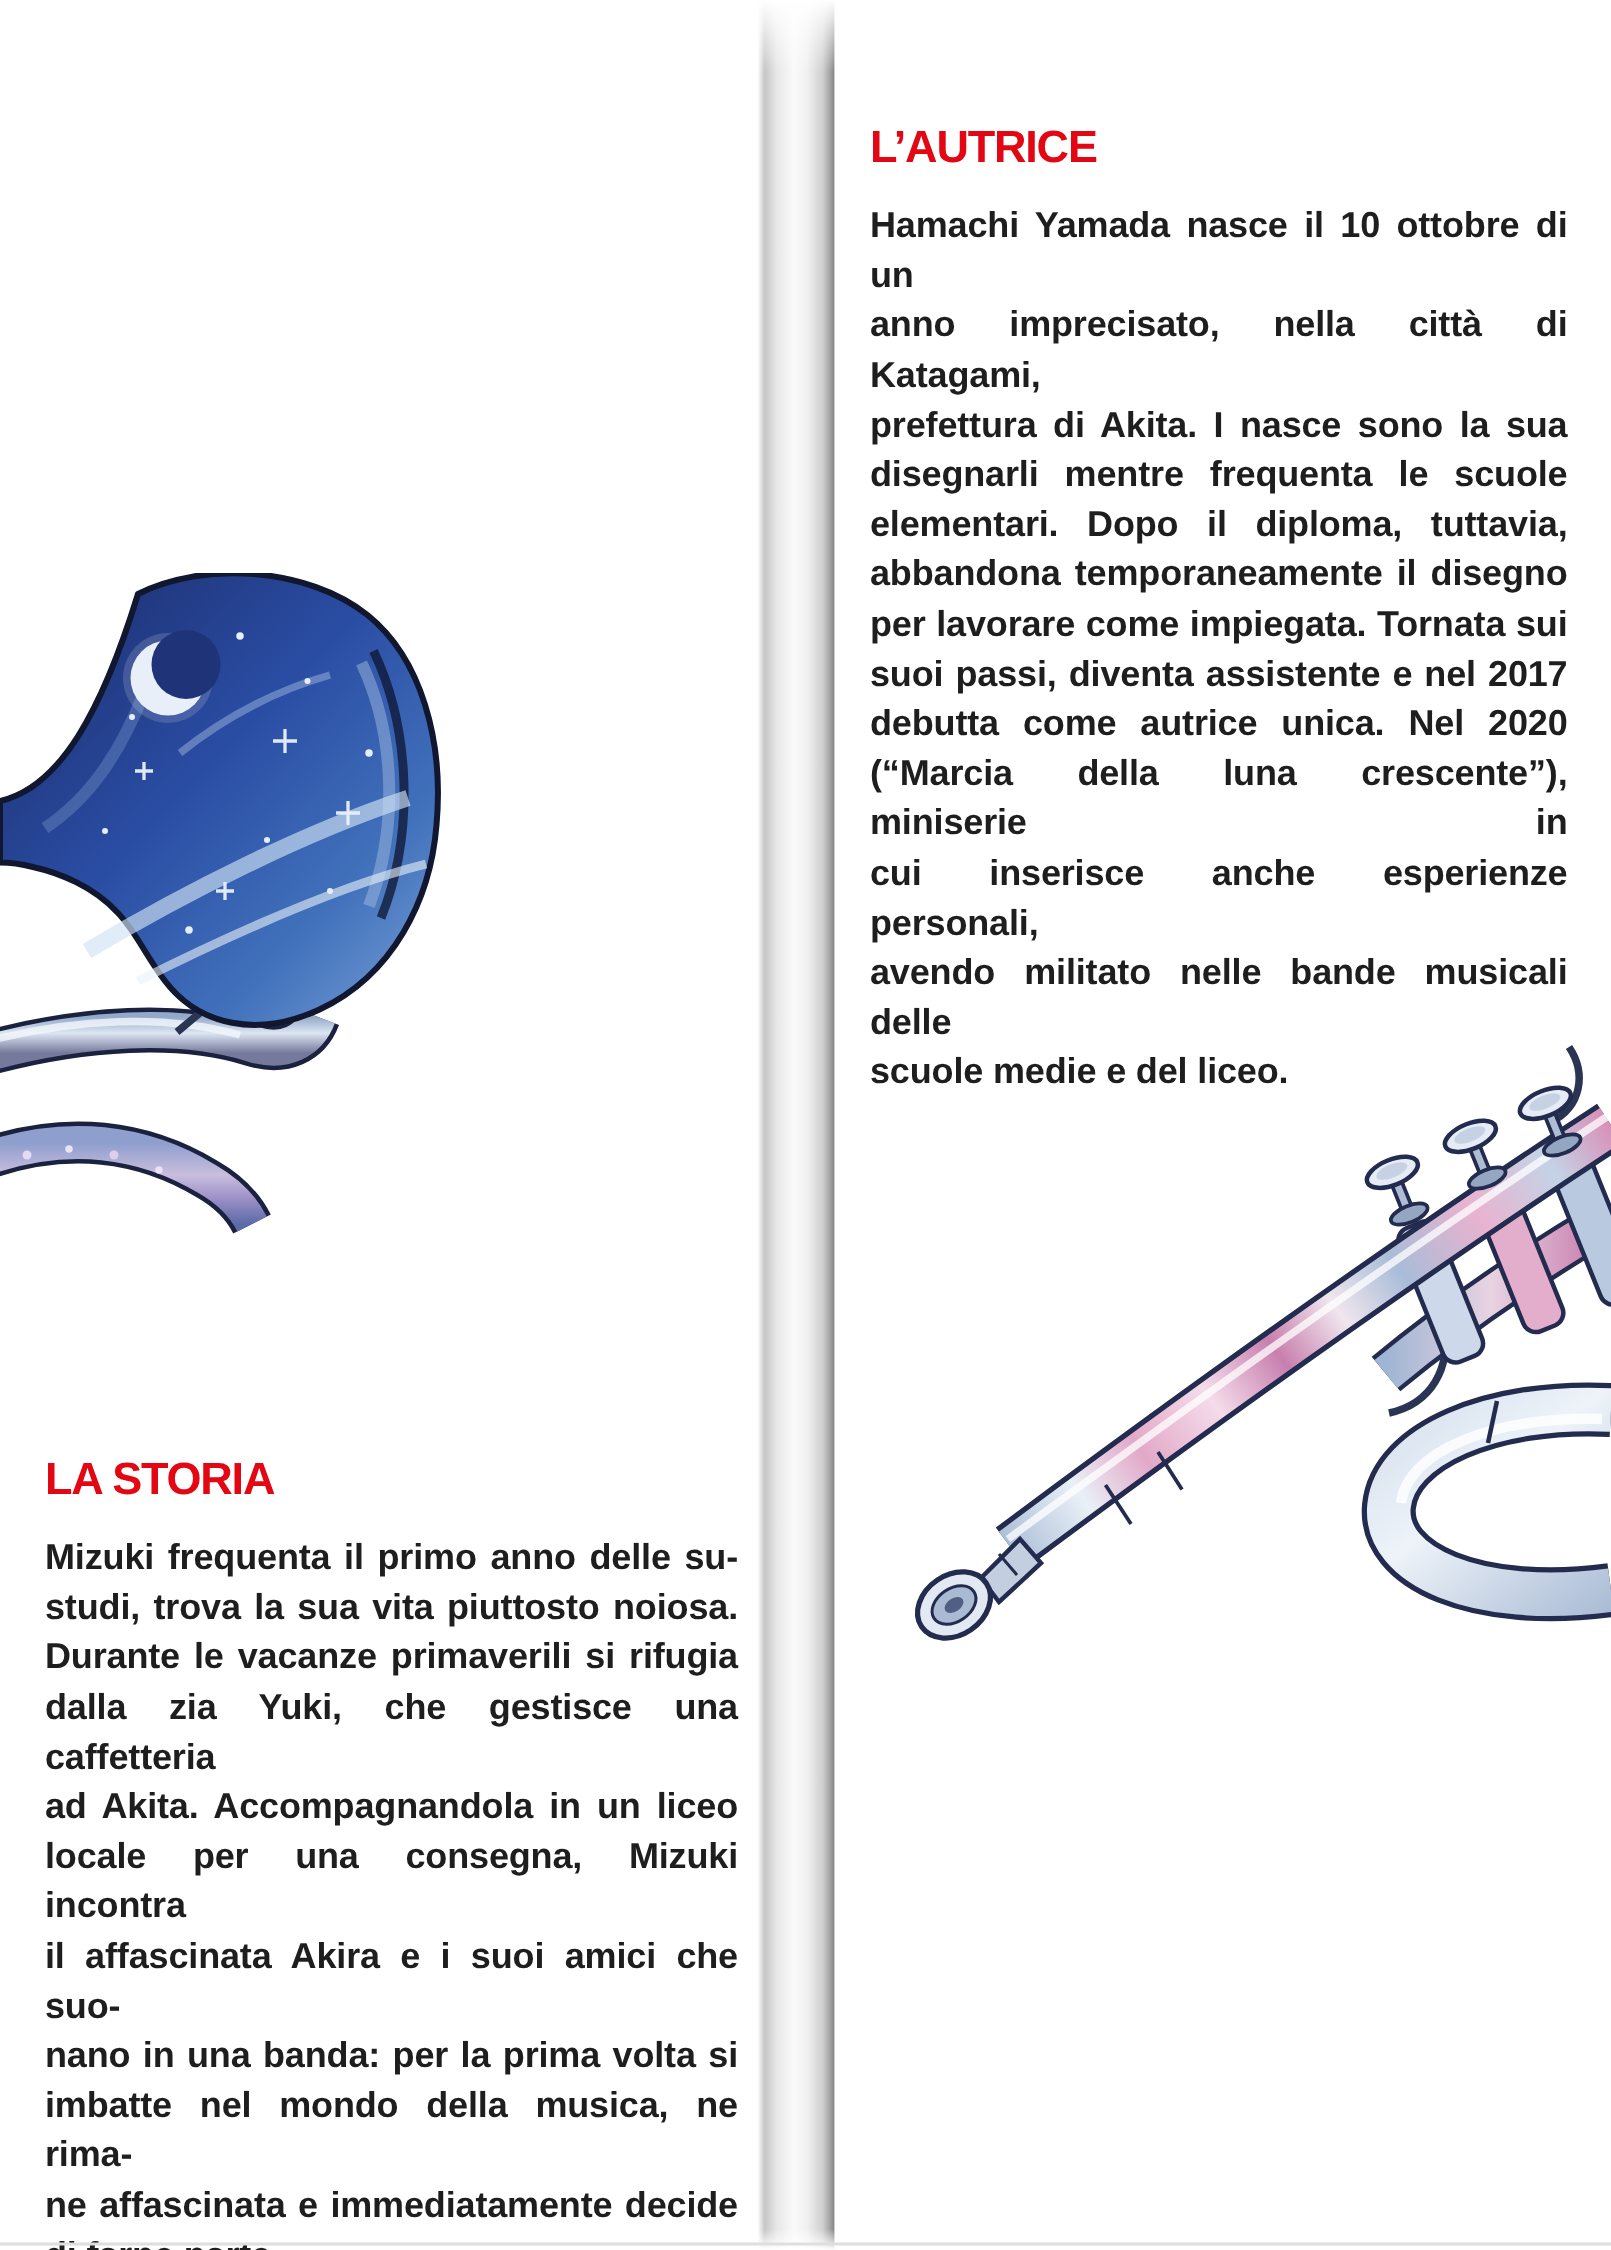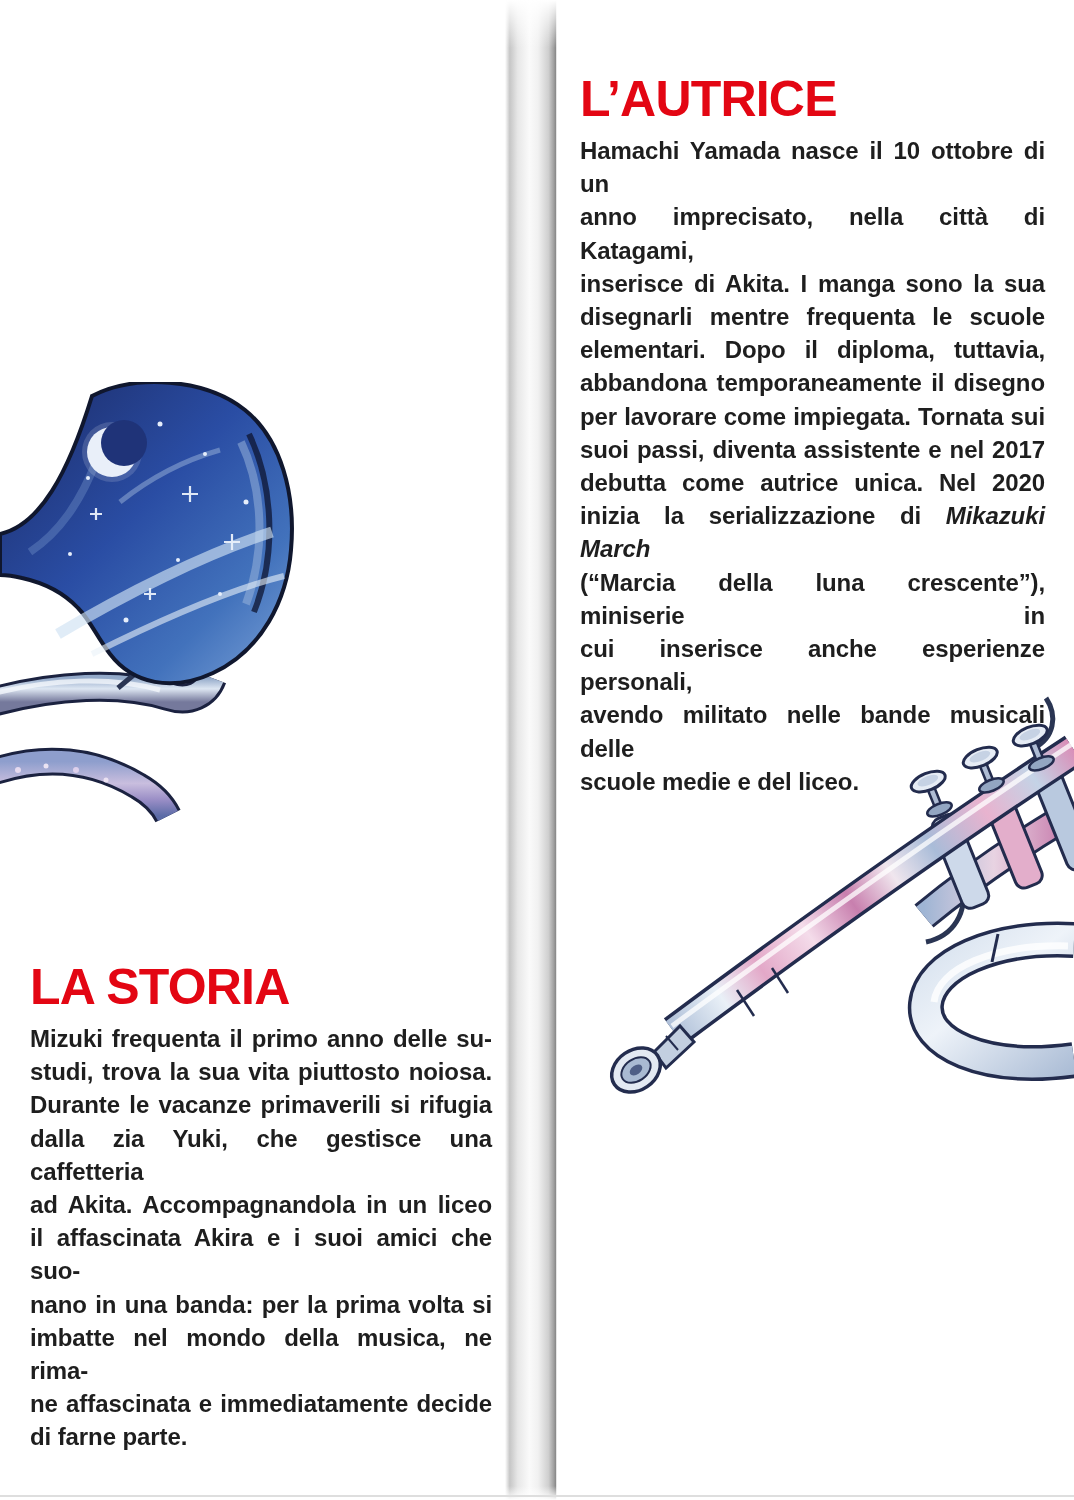--- a/index.html
+++ b/index.html
@@ -39,21 +39,21 @@
     position: absolute;
     left: 0; top: 1495px;
     width: 1074px; height: 2px;
     background: #dedede;
   }
   .col { position: absolute; }
   .col-right { left: 580px; top: 78px;  width: 465px; }
   .col-left  { left: 30px;  top: 966px; width: 462px; }
   .heading {
     margin: 0 0 14px 0;
-    font-size: 50px;
+    font-size: 30px;
     line-height: 42px;
     font-weight: 700;
     letter-spacing: -0.8px;
     color: #e30613;
   }
   .body-text {
     font-size: 24px;
     line-height: 33.2px;
     letter-spacing: -0.1px;
     color: #1e1e1e;
@@ -143,43 +143,43 @@
   </svg>
 
   <section class="col col-left">
     <h2 class="heading">LA STORIA</h2>
     <div class="body-text">
         <div class="body-line"><span>Mizuki frequenta il primo anno delle su-</span></div>
         <div class="body-line"><span>studi, trova la sua vita piuttosto noiosa.</span></div>
         <div class="body-line"><span>Durante le vacanze primaverili si rifugia</span></div>
         <div class="body-line"><span>dalla zia Yuki, che gestisce una caffetteria</span></div>
         <div class="body-line"><span>ad Akita. Accompagnandola in un liceo</span></div>
+        <div class="body-line"><span>locale per una consegna, Mizuki incontra</span></div>
         <div class="body-line"><span>il affascinata Akira e i suoi amici che suo-</span></div>
         <div class="body-line"><span>nano in una banda: per la prima volta si</span></div>
         <div class="body-line"><span>imbatte nel mondo della musica, ne rima-</span></div>
         <div class="body-line"><span>ne affascinata e immediatamente decide</span></div>
         <div class="body-line last"><span>di farne parte.</span></div>
       </div>
   </section>
 
   <div class="gutter"></div>
 
   <section class="col col-right">
     <h2 class="heading">L’AUTRICE</h2>
     <div class="body-text">
         <div class="body-line"><span>Hamachi Yamada nasce il 10 ottobre di un</span></div>
         <div class="body-line"><span>anno imprecisato, nella città di Katagami,</span></div>
-        <div class="body-line"><span>inserisce di Akita. I manga sono la sua</span></div>
+        <div class="body-line"><span>prefettura di Akita. I nasce sono la sua</span></div>
         <div class="body-line"><span>disegnarli mentre frequenta le scuole</span></div>
         <div class="body-line"><span>elementari. Dopo il diploma, tuttavia,</span></div>
         <div class="body-line"><span>abbandona temporaneamente il disegno</span></div>
         <div class="body-line"><span>per lavorare come impiegata. Tornata sui</span></div>
         <div class="body-line"><span>suoi passi, diventa assistente e nel 2017</span></div>
         <div class="body-line"><span>debutta come autrice unica. Nel 2020</span></div>
-        <div class="body-line"><span>inizia la serializzazione di </span><i>Mikazuki March</i><span></span></div>
         <div class="body-line"><span>(“Marcia della luna crescente”), miniserie in</span></div>
         <div class="body-line"><span>cui inserisce anche esperienze personali,</span></div>
         <div class="body-line"><span>avendo militato nelle bande musicali delle</span></div>
         <div class="body-line last"><span>scuole medie e del liceo.</span></div>
       </div>
   </section>
 
   <svg class="illus illus-right" viewBox="0 0 480 415" xmlns="http://www.w3.org/2000/svg">
     <defs>
       <linearGradient id="pipe" gradientUnits="userSpaceOnUse" x1="80" y1="344" x2="480" y2="62">

